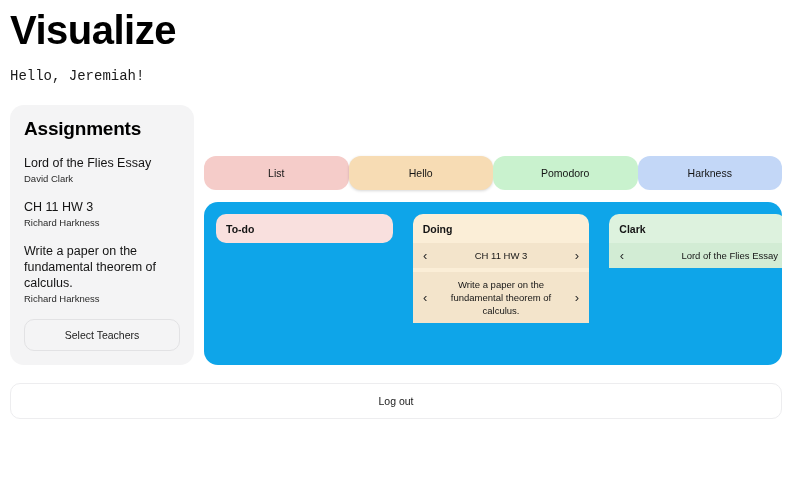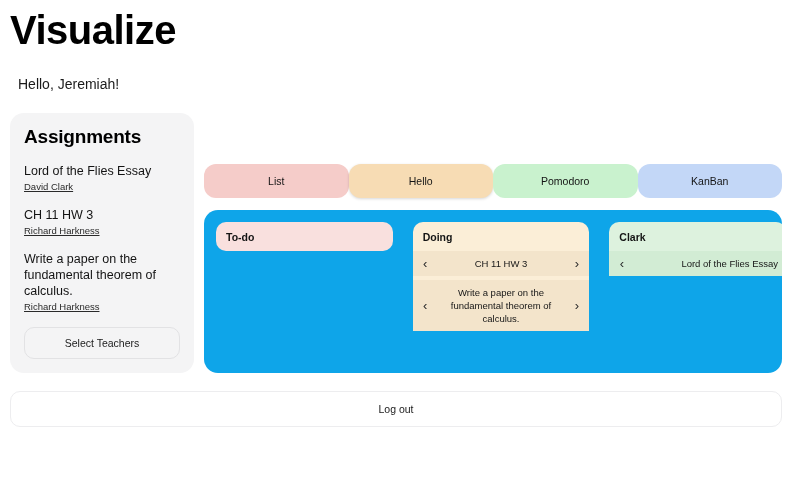--- a/index.html
+++ b/index.html
@@ -26,25 +26,26 @@
   .app-title {
     margin: 0;
     padding-top: 8px;
     font-size: 40px;
     line-height: 44px;
     font-weight: 800;
     letter-spacing: -0.5px;
     color: #000000;
   }
   .greeting {
-    margin: 8px;
+    margin: 0;
     padding-top: 15px;
     font-size: 14px;
     line-height: 18px;
     color: #1a1a1a;
+    font-family: Liberation Mono, monospace;
   }
 
   
   .columns {
     display: flex;
     align-items: flex-end;
     gap: 10px;
     margin-top: 20px;
   }
 
@@ -72,21 +73,20 @@
   .assignment-name {
     font-size: 12.5px;
     line-height: 16px;
     color: #131313;
   }
   .assignment-teacher {
     font-size: 9.5px;
     line-height: 14px;
     color: #2a2a2a;
     margin-top: 1px;
-    text-decoration: underline;
   }
   .select-teachers {
     display: block;
     width: 100%;
     margin-top: 6px;
     padding: 9px 0;
     background: #f4f4f5;
     border: 1px solid #e2e2e4;
     border-radius: 10px;
     font-family: inherit;
@@ -221,21 +221,21 @@
 
       <button class="select-teachers">Select Teachers</button>
     </aside>
 
     <section class="right-panel">
 
       <div class="tabs">
         <button class="tab" style="background: rgb(245, 204, 201);">List</button>
         <button class="tab active" style="background: rgb(247, 220, 180);">Hello</button>
         <button class="tab" style="background: rgb(201, 242, 206);">Pomodoro</button>
-        <button class="tab" style="background: rgb(195, 215, 247);">KanBan</button>
+        <button class="tab" style="background: rgb(195, 215, 247);">Harkness</button>
       </div>
 
       <div class="board">
 
         <div class="board-column" style="background: rgb(249, 224, 222);">
           <div class="column-title">To-do</div>
           <div class="column-cards"></div>
         </div>
 
         <div class="board-column" style="background: rgb(251, 238, 215);">

